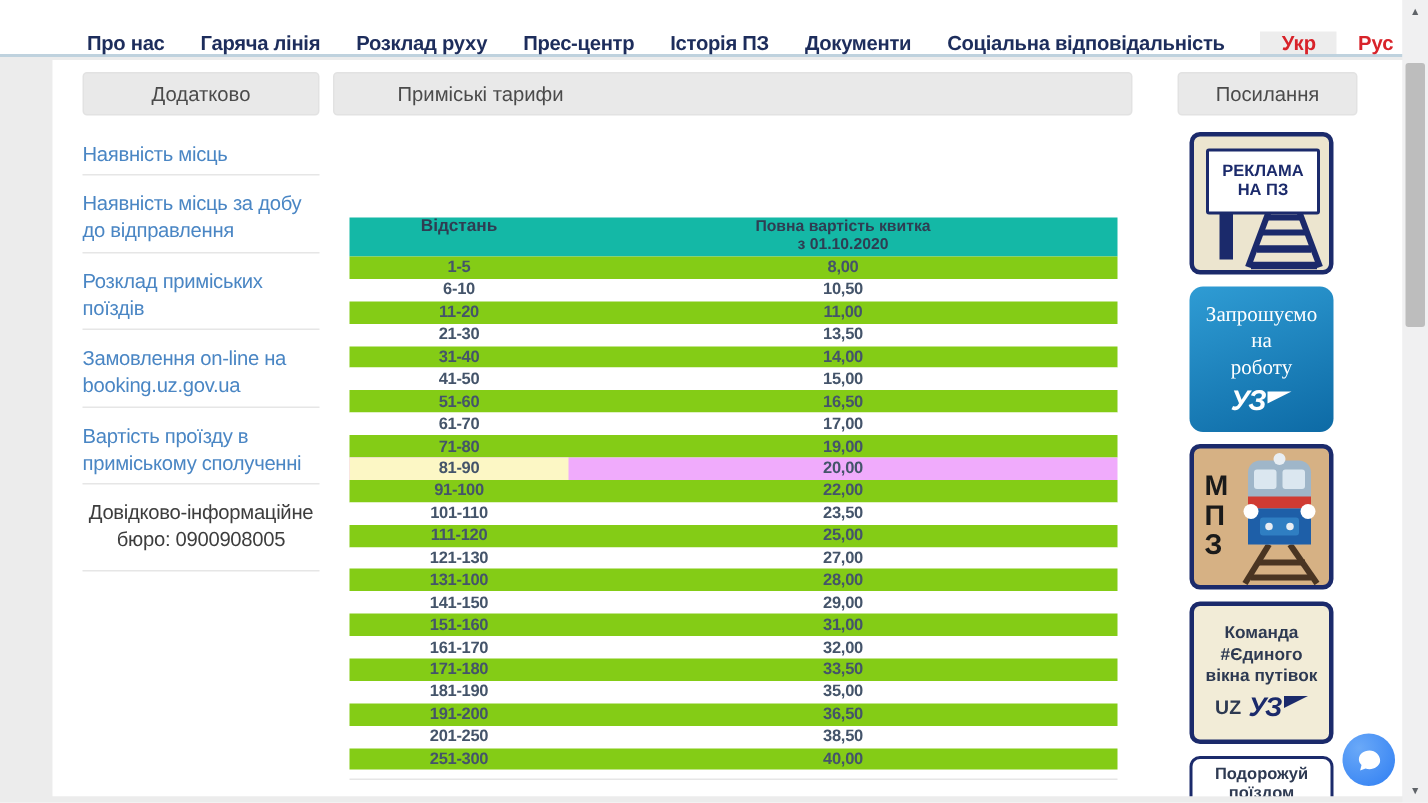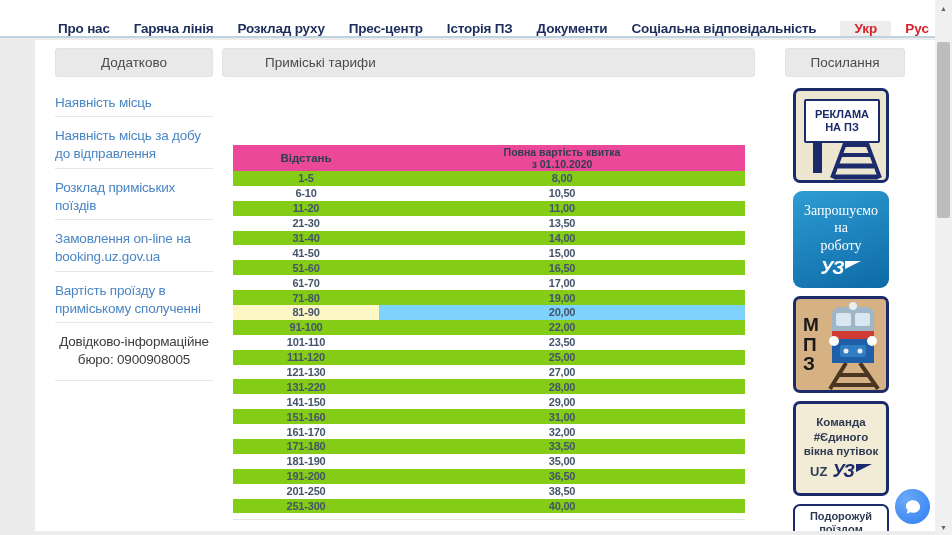--- a/index.html
+++ b/index.html
@@ -45,29 +45,29 @@
     padding:10px 0 11px 0;border-bottom:1px solid #e6e6e6;font-size:13.5px;
     line-height:1.35;color:#3d3d3d;text-align:center;letter-spacing:-0.2px;
   }
   
   .main-box{left:187px;width:533px;padding-left:42px;justify-content:flex-start;}
   .heading{
     position:absolute;left:187px;top:50px;width:533px;text-align:center;
     font-size:16.5px;font-weight:600;color:#333;line-height:1.4;letter-spacing:-0.2px;
   }
   .ftable{position:absolute;left:198px;top:105px;width:512px;}
-  .thead{display:flex;background:#ec4899;height:26px;align-items:center;}
+  .thead{display:flex;background:#14b8a6;height:26px;align-items:flex-start;}
   .thead .c1{font-size:11.5px;font-weight:bold;color:#2f3d52;}
   .thead .c2{font-size:10.5px;font-weight:bold;color:#2f3d52;line-height:1.15;}
   .trow{display:flex;height:14.9px;align-items:center;background:#ffffff;}
   .trow.alt{background:#84cc16;align-items:center;}
   .trow span{font-size:11px;font-weight:bold;color:#44546a;letter-spacing:-0.2px;}
   .c1{width:146px;text-align:center;}
   .c2{flex:1;text-align:center;}
-  .trow.split{background:#7dd3fc;}
+  .trow.split{background:#f0abfc;}
   .trow.split .c1{background:#fcf7c5;height:100%;display:flex;align-items:center;justify-content:center;}
   .table-endline{position:absolute;left:198px;top:479px;width:512px;border-top:1px solid #e6e6e6;}
   
   .rail-box{left:750px;width:120px;justify-content:center;}
   .banners{position:absolute;left:755px;top:48px;width:110px;}
   .banner{
     width:96px;margin:0 0 8px 3px;border:3px solid #1b2a6b;border-radius:7px;
     box-sizing:border-box;cursor:pointer;position:relative;overflow:hidden;
   }
   .banner-advert{height:95px;background:#ece5cf;}
@@ -211,21 +211,21 @@
         </div>
         <div class="trow alt">
           <span class="c1">111-120</span>
           <span class="c2">25,00</span>
         </div>
         <div class="trow">
           <span class="c1">121-130</span>
           <span class="c2">27,00</span>
         </div>
         <div class="trow alt">
-          <span class="c1">131-220</span>
+          <span class="c1">131-100</span>
           <span class="c2">28,00</span>
         </div>
         <div class="trow">
           <span class="c1">141-150</span>
           <span class="c2">29,00</span>
         </div>
         <div class="trow alt">
           <span class="c1">151-160</span>
           <span class="c2">31,00</span>
         </div>

